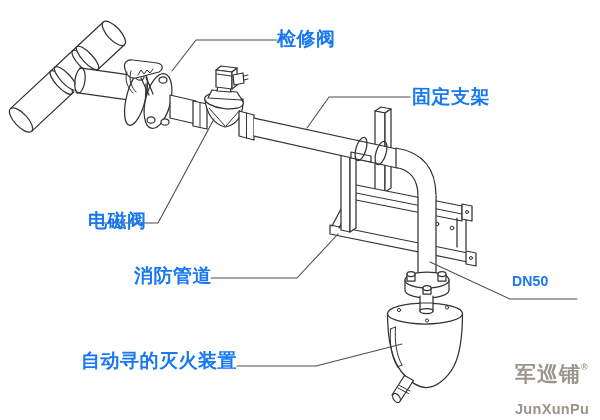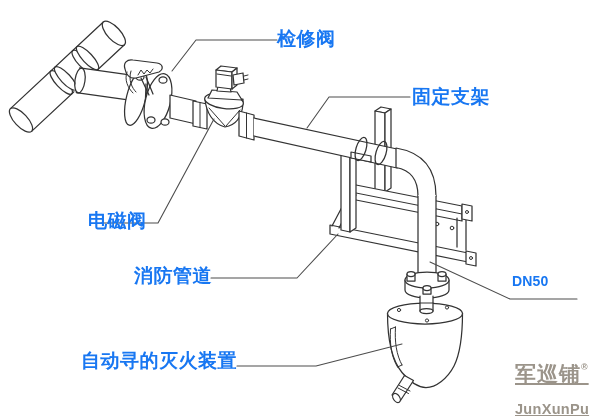--- a/index.html
+++ b/index.html
@@ -7,21 +7,21 @@
          font-family:"Liberation Sans",sans-serif;}
   #stage svg{position:absolute;left:0;top:0;}
   .label{position:absolute;color:#1877f2;font-size:19px;font-weight:600;
          white-space:nowrap;line-height:1.1;letter-spacing:0.5px;}
   #lbl-inspection{left:277px;top:29px;}
   #lbl-firepipe{left:412px;top:87px;}
   #lbl-solenoid{left:40px;top:211px;margin-left:48px;}
   #lbl-bracket{left:134px;top:266px;}
   #lbl-dn50{left:512px;top:274px;font-size:14px;letter-spacing:0.2px;}
   #lbl-extinguisher{left:81px;top:351px;}
-  #logo{position:absolute;left:515px;top:363px;color:#9b948a;text-align:left;text-decoration:underline;}
+  #logo{position:absolute;left:515px;top:363px;color:#9b948a;text-align:left;}
   #logo .cn{font-size:21px;font-weight:800;letter-spacing:1px;line-height:1.05;}
   #logo .reg{font-size:9px;vertical-align:top;font-weight:700;}
   #logo .en{font-size:14.5px;font-weight:700;letter-spacing:0.3px;margin-top:16px;}
 </style>
 </head>
 <body>
 
 <div id="stage">
 
   <svg width="600" height="420" viewBox="0 0 600 420">

